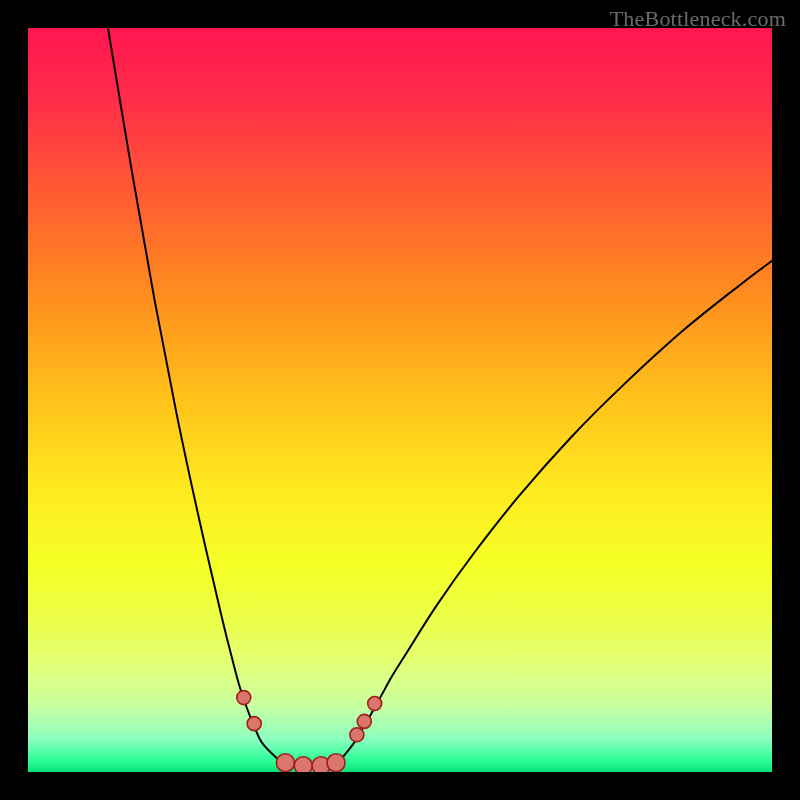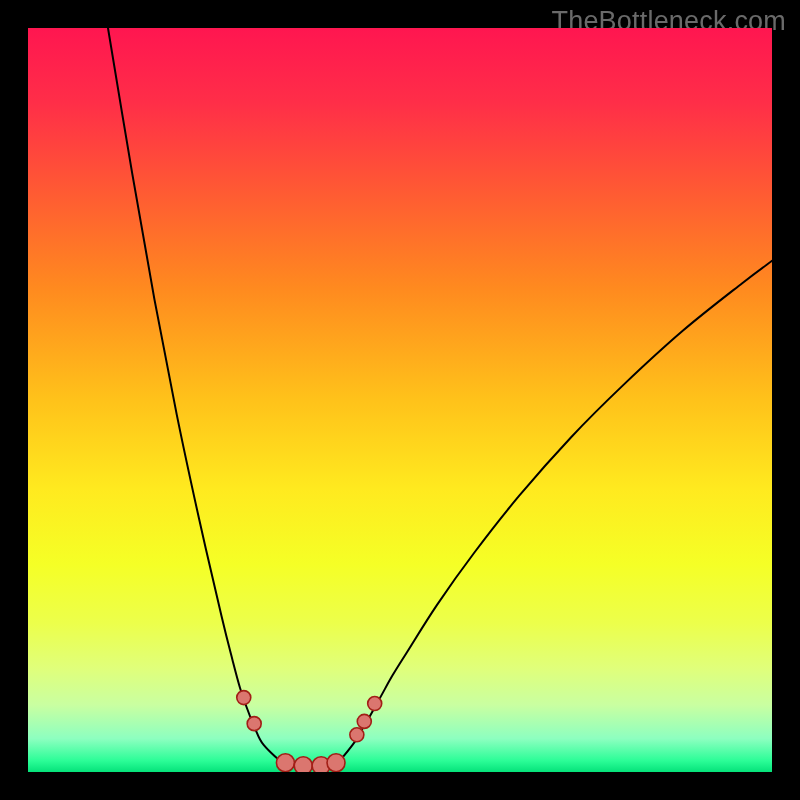--- a/index.html
+++ b/index.html
@@ -24,24 +24,25 @@
     left: 28px;
     top: 28px;
     width: 744px;
     height: 744px;
   }
   .watermark {
     position: absolute;
     top: 6px;
     right: 14px;
     color: #6a6a6a;
-    font-size: 27px;
+    font-size: 22px;
     letter-spacing: 0.2px;
     font-weight: 400;
     user-select: none;
+    font-family: Liberation Serif, serif;
   }
 </style>
 </head>
 <body>
 
 <div class="frame">
   <div class="watermark">TheBottleneck.com</div>
   <svg class="plot" viewBox="0 0 744 744" preserveAspectRatio="none">
     <defs>
       <linearGradient id="bg-grad" x1="0" y1="0" x2="0" y2="1">

